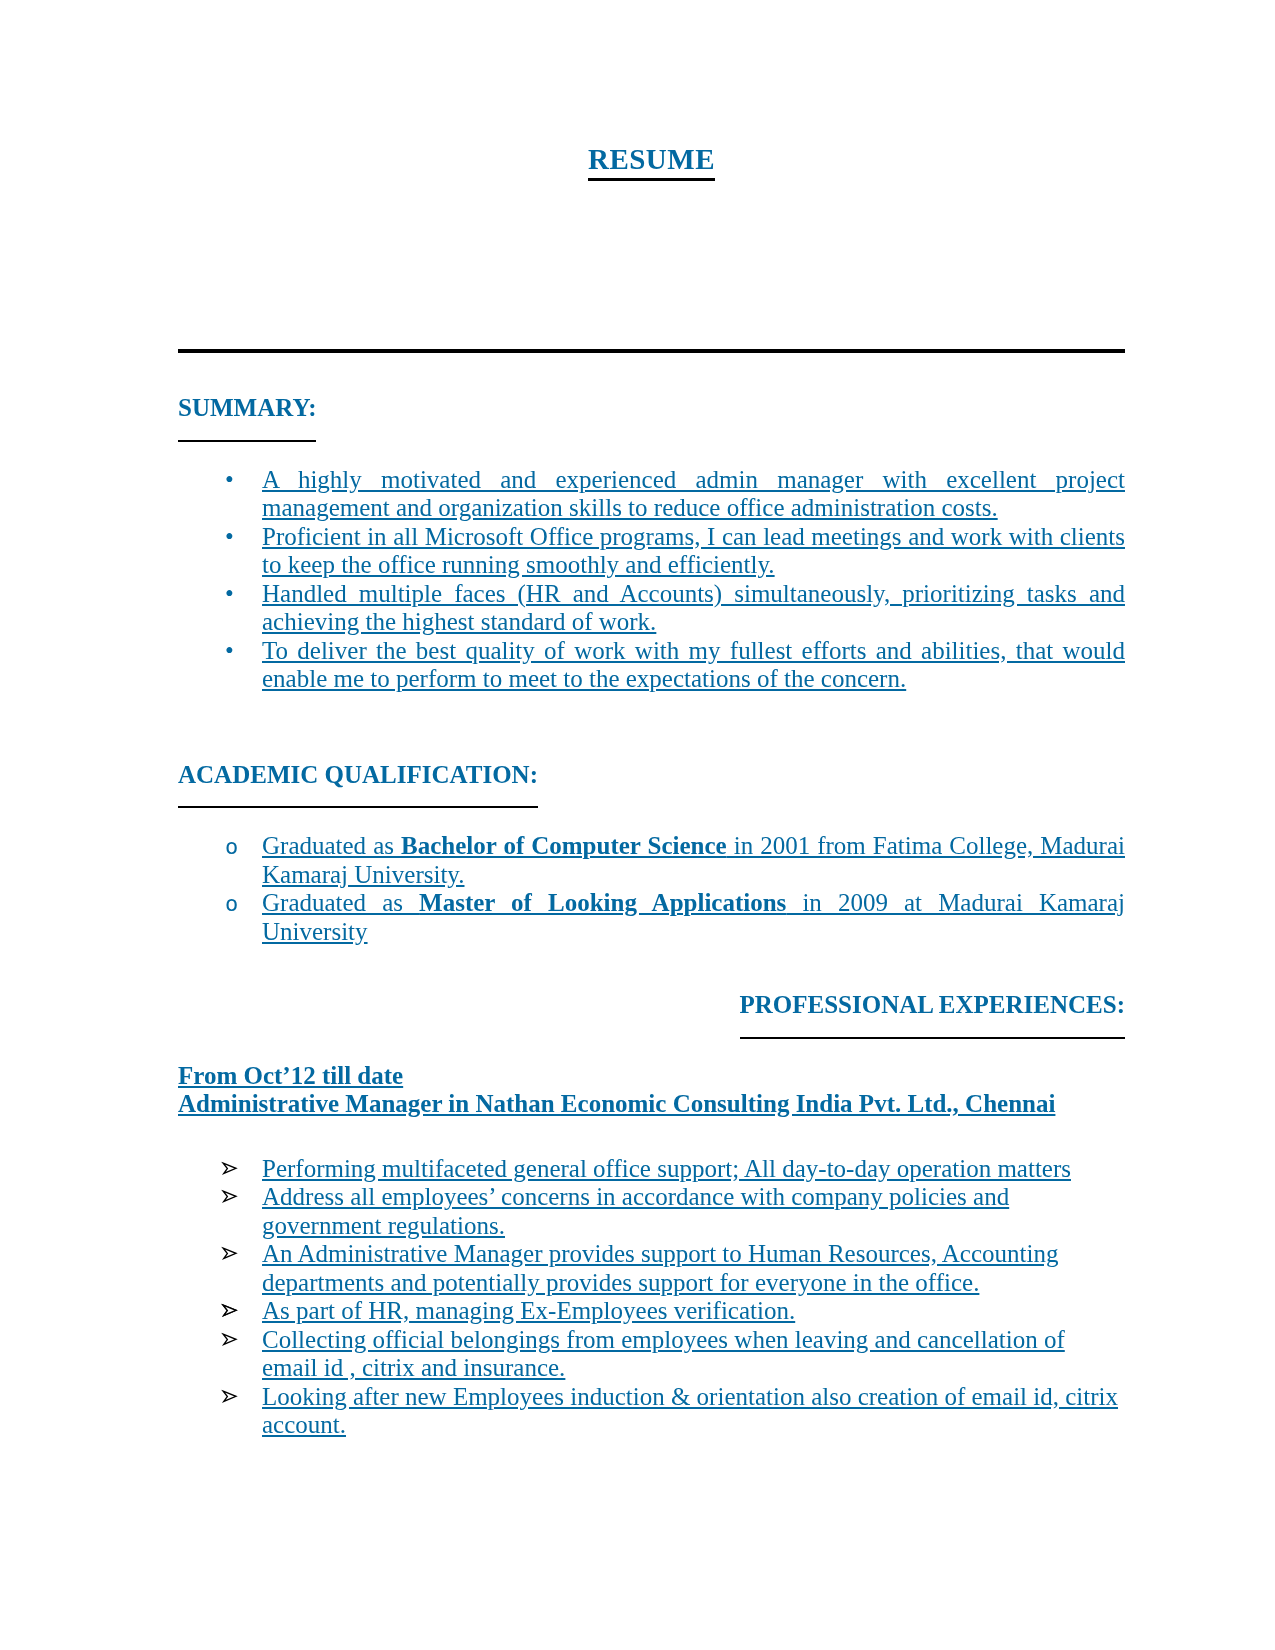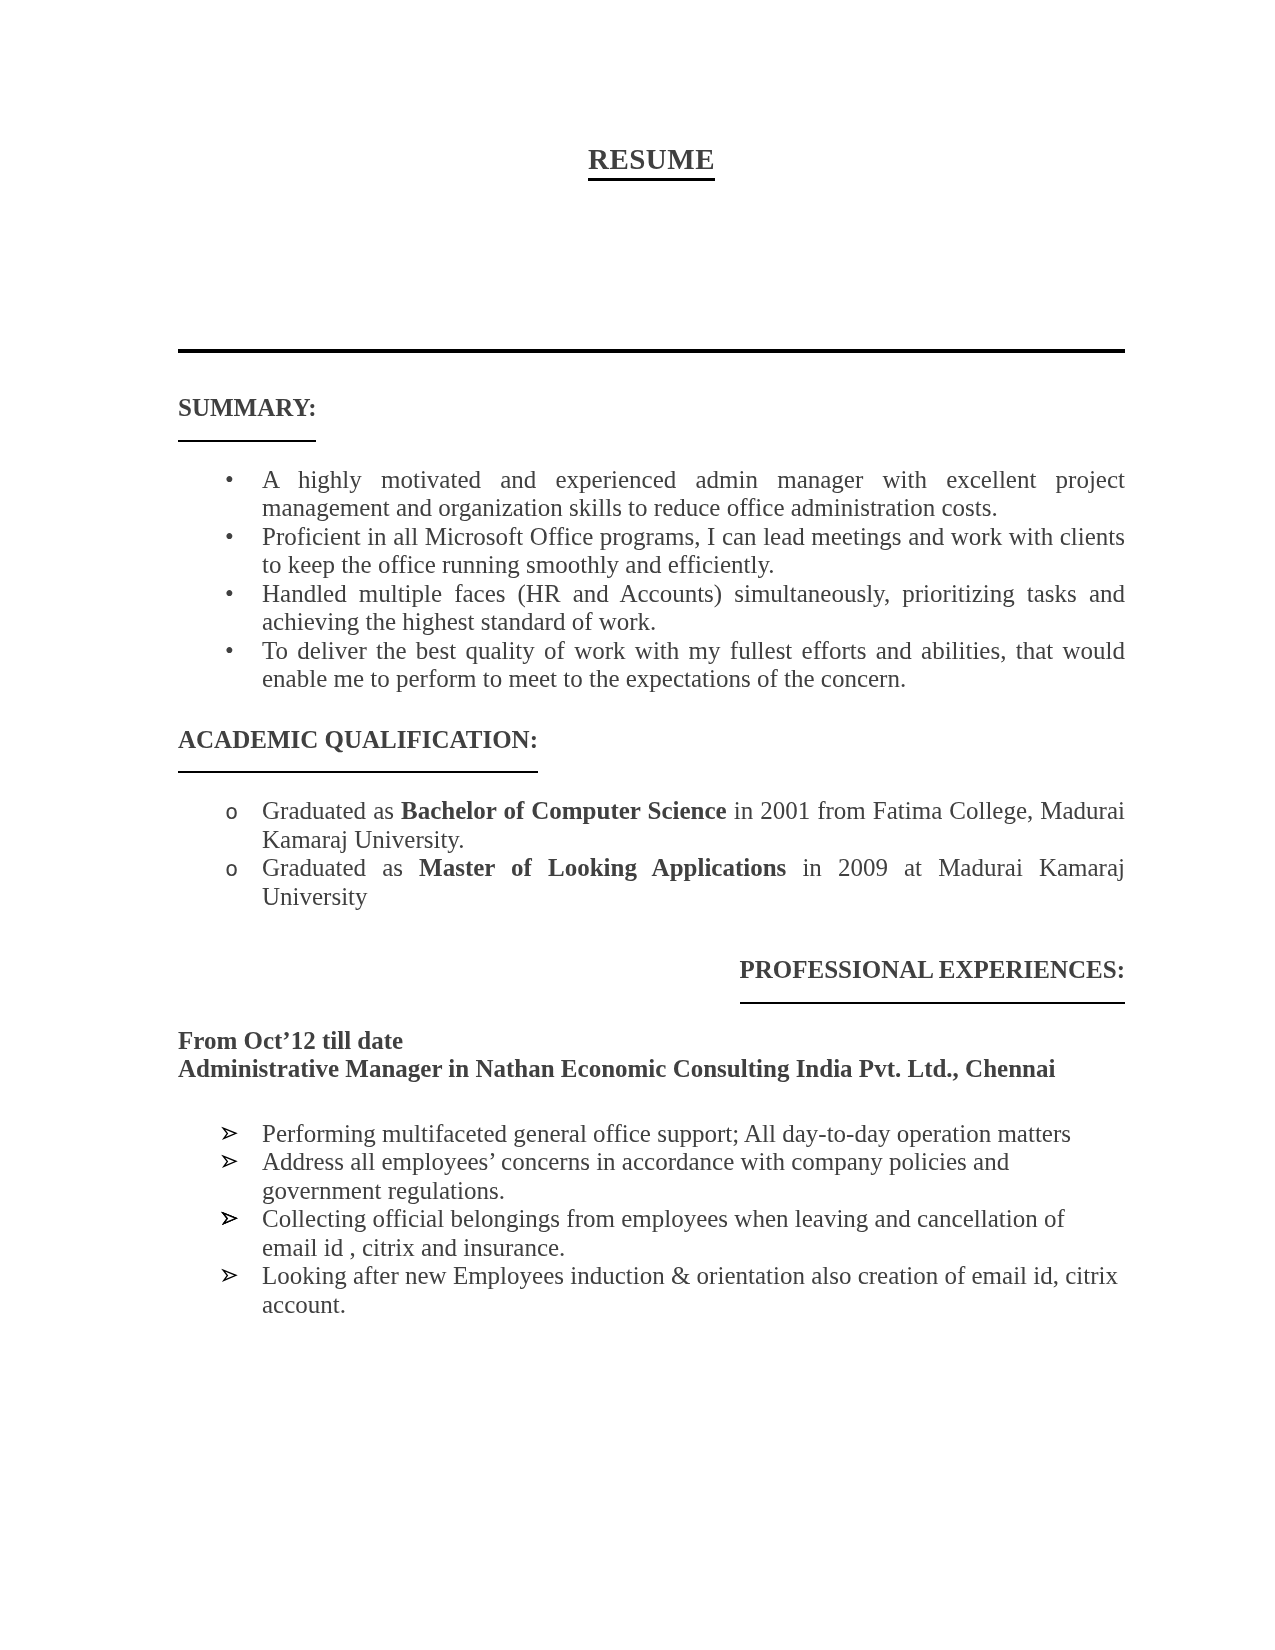--- a/index.html
+++ b/index.html
@@ -2,23 +2,24 @@
 <html><head>
 <meta charset="utf-8">
 <style>
   * { box-sizing: border-box; }
   html, body { margin: 0; padding: 0; background: #ffffff; }
   .page {
     position: relative;
     width: 1275px;
     height: 1650px;
     background: #ffffff;
-    color: #404040;
+    color: #0369a1;
     font-family: "Liberation Serif", "DejaVu Serif", serif;
     overflow: hidden;
+    text-decoration: underline;
   }
   .doc {
     padding: 0 150px 0 178px;
     font-size: 25px;
     line-height: 28.5px;
   }
   .title {
     padding-top: 143px;
     text-align: center;
   }
@@ -36,21 +37,21 @@
     border-top: 4px solid #000;
     height: 0;
   }
   .heading { margin-top: 41px; }
   .heading-text {
     display: inline-block;
     font-weight: bold;
     border-bottom: 2px solid #000;
     padding-bottom: 17px;
   }
-  #academic-heading { margin-top: 32px; }
+  #academic-heading { margin-top: 67px; }
   #experience-heading { margin-top: 45px; text-align: right; }
   ul { list-style: none; margin: 24px 0 0 0; padding: 0; }
   ul.experience-list { margin-top: 36px; }
   li { position: relative; padding-left: 84px; }
   .justify { text-align: justify; text-justify: inter-word; }
   .marker { position: absolute; left: 47px; top: 0; }
   .marker.disc { font-size: 25px; }
   .marker.circle { font-family: "DejaVu Sans Mono", monospace; font-size: 22px; top: 1px; }
   .marker.arrow { left: 43px; top: 5px; width: 17px; height: 17px; }
   .marker.arrow svg { display: block; }
@@ -131,27 +132,36 @@
             </svg>
         </span>
         <span>Address all employees’ concerns in accordance with company policies and government regulations.</span>
       </li>
       <li>
         <span class="marker arrow">
           <svg width="17" height="17" viewBox="0 0 17 17">
               <path d="M2.2 3.2 L15 8.3 L2.8 13.4 L6.4 8.5 Z" fill="#ffffff" stroke="#000000" stroke-width="1.3" stroke-linejoin="miter"></path>
             </svg>
         </span>
+        <span>An Administrative Manager provides support to Human Resources, Accounting departments and potentially provides support for everyone in the office.</span>
       </li>
       <li>
         <span class="marker arrow">
           <svg width="17" height="17" viewBox="0 0 17 17">
               <path d="M2.2 3.2 L15 8.3 L2.8 13.4 L6.4 8.5 Z" fill="#ffffff" stroke="#000000" stroke-width="1.3" stroke-linejoin="miter"></path>
             </svg>
         </span>
+      </li>
+      <li>
+        <span class="marker arrow">
+          <svg width="17" height="17" viewBox="0 0 17 17">
+              <path d="M2.2 3.2 L15 8.3 L2.8 13.4 L6.4 8.5 Z" fill="#ffffff" stroke="#000000" stroke-width="1.3" stroke-linejoin="miter"></path>
+            </svg>
+        </span>
+        <span>As part of HR, managing Ex-Employees verification.</span>
       </li>
       <li>
         <span class="marker arrow">
           <svg width="17" height="17" viewBox="0 0 17 17">
               <path d="M2.2 3.2 L15 8.3 L2.8 13.4 L6.4 8.5 Z" fill="#ffffff" stroke="#000000" stroke-width="1.3" stroke-linejoin="miter"></path>
             </svg>
         </span>
         <span>Collecting official belongings from employees when leaving and cancellation of email id , citrix and insurance.</span>
       </li>
       <li>

